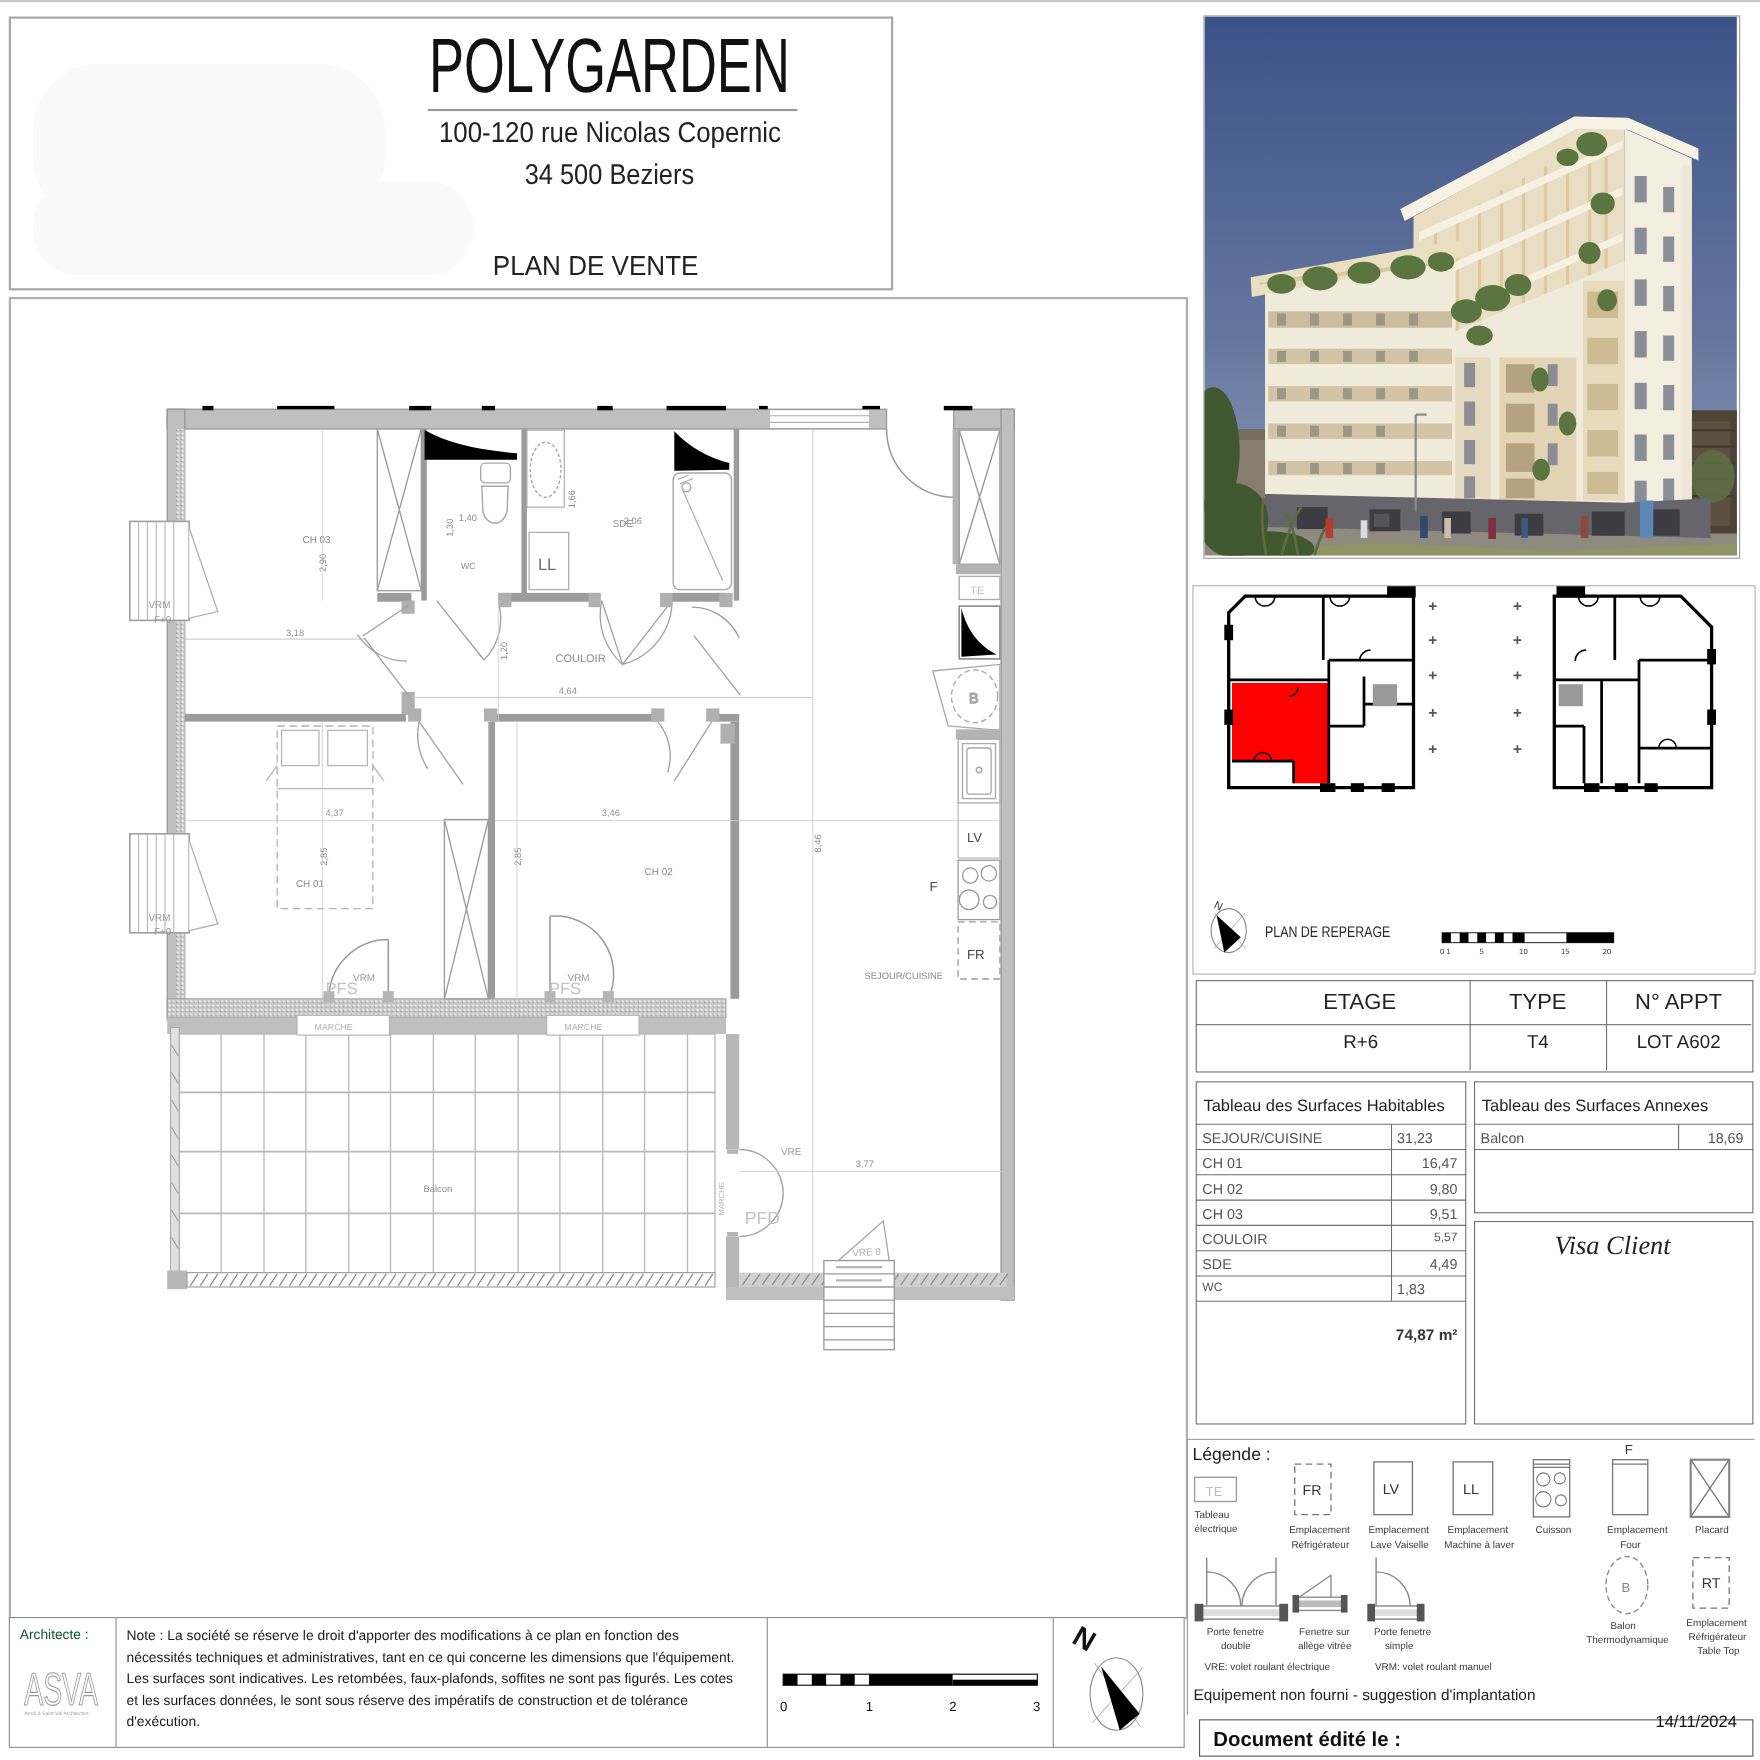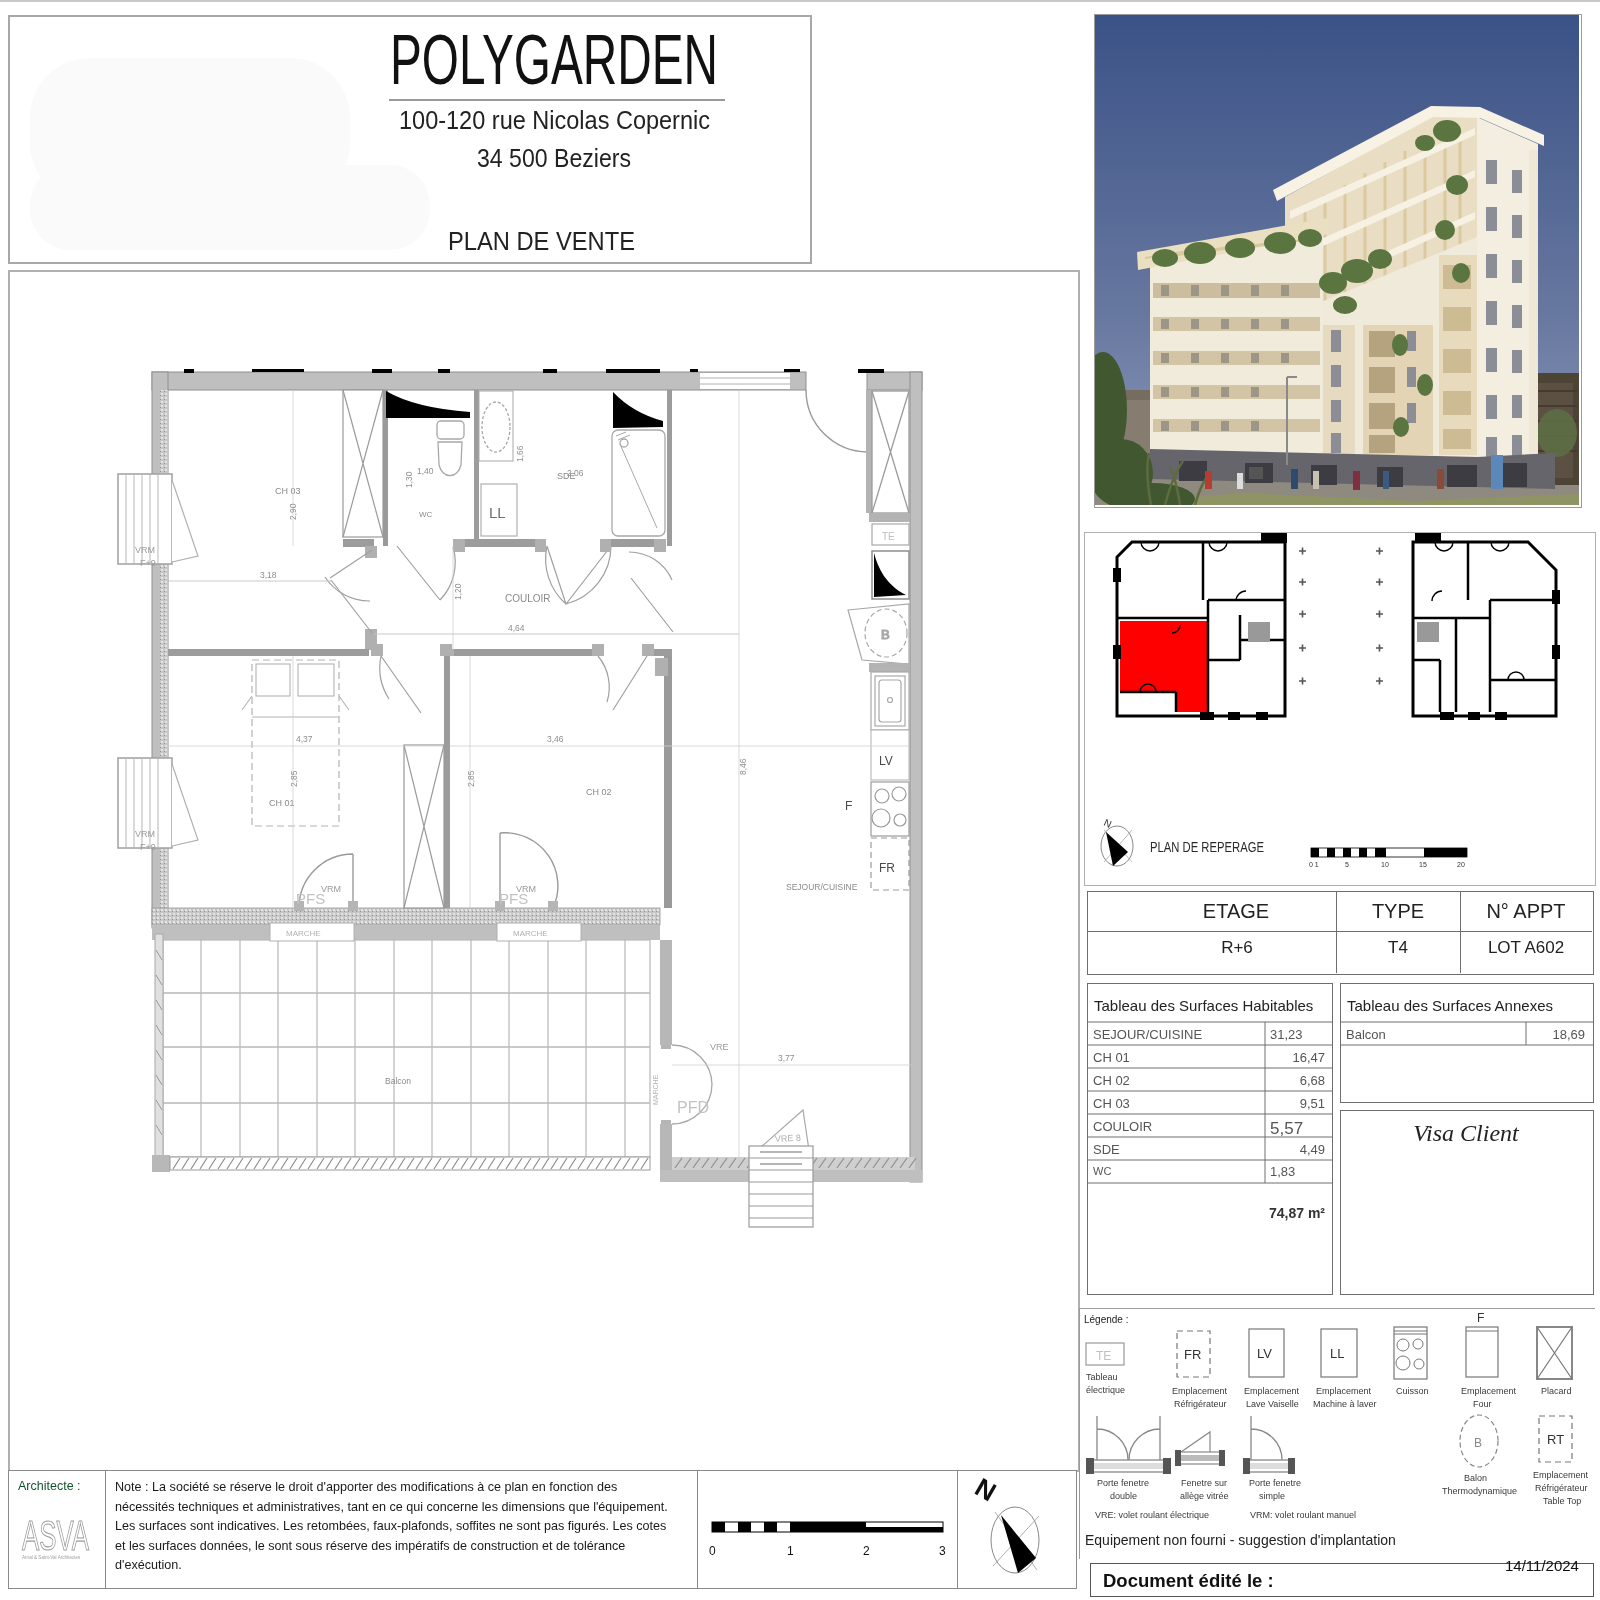--- a/index.html
+++ b/index.html
@@ -739,27 +739,27 @@
   </g>
 </svg>
 
 <div class="abs" style="left:1093px;top:1027px;font-size:13px;color:#555;">SEJOUR/CUISINE</div>
 <div class="abs" style="left:1270px;top:1027px;width:55px;text-align:left;font-size:13px;color:#555;">31,23</div>
 
 <div class="abs" style="left:1093px;top:1050px;font-size:13px;color:#555;">CH 01</div>
 <div class="abs" style="left:1270px;top:1050px;width:55px;text-align:right;font-size:13px;color:#555;">16,47</div>
 
 <div class="abs" style="left:1093px;top:1073px;font-size:13px;color:#555;">CH 02</div>
-<div class="abs" style="left:1270px;top:1073px;width:55px;text-align:right;font-size:13px;color:#555;">6,68</div>
+<div class="abs" style="left:1270px;top:1073px;width:55px;text-align:right;font-size:13px;color:#555;">9,80</div>
 
 <div class="abs" style="left:1093px;top:1096px;font-size:13px;color:#555;">CH 03</div>
 <div class="abs" style="left:1270px;top:1096px;width:55px;text-align:right;font-size:13px;color:#555;">9,51</div>
 
 <div class="abs" style="left:1093px;top:1119px;font-size:13px;color:#555;">COULOIR</div>
-<div class="abs" style="left:1270px;top:1119px;width:55px;text-align:left;font-size:17px;color:#555;">5,57</div>
+<div class="abs" style="left:1270px;top:1119px;width:55px;text-align:right;font-size:11px;color:#555;">5,57</div>
 
 <div class="abs" style="left:1093px;top:1142px;font-size:13px;color:#555;">SDE</div>
 <div class="abs" style="left:1270px;top:1142px;width:55px;text-align:right;font-size:13px;color:#555;">4,49</div>
 
 <div class="abs" style="left:1093px;top:1165px;font-size:11px;color:#555;">WC</div>
 <div class="abs" style="left:1270px;top:1164px;width:55px;font-size:13px;color:#555;">1,83</div>
 
 <div class="abs" style="left:1240px;top:1205px;width:85px;text-align:right;font-size:14px;font-weight:bold;color:#333;">74,87 m²</div>
 
 <div class="tbx" style="left:1340px;top:983px;width:252px;height:118px;"></div>
@@ -773,21 +773,21 @@
 
 <div class="abs" style="left:1346px;top:1027px;font-size:13px;color:#555;">Balcon</div>
 <div class="abs" style="left:1530px;top:1027px;width:55px;text-align:right;font-size:13px;color:#555;">18,69</div>
 
 <div class="tbx" style="left:1340px;top:1110px;width:252px;height:183px;"></div>
 
 <div class="abs" style="left:1340px;top:1120px;width:252px;text-align:center;font-size:24px;color:#222;font-family:'Liberation Serif',serif;font-style:italic;">Visa Client</div>
 
 <div class="abs" style="left:1079px;top:1308px;width:515px;height:250px;border-top:1px solid #9a9a9a;border-left:1px solid #9a9a9a;"></div>
 
-<div class="abs" style="left:1084px;top:1314px;font-size:10px;color:#222;">Légende :</div>
+<div class="abs" style="left:1084px;top:1314px;font-size:16px;color:#222;">Légende :</div>
 
 <svg class="abs" style="left:1079px;top:1308px;" width="521" height="250" viewBox="1079 1308 521 250">
 
   <g>
         <rect x="1086" y="1343" width="38" height="22" fill="#fff" stroke="#9a9a9a" stroke-width="1.2"></rect>
         <text x="1096" y="1360" font-size="12" fill="#c0c0c0">TE</text>
       </g>
 
   <g fill="#3a3a3a" font-size="9">
         <text x="1086" y="1380">Tableau</text>

